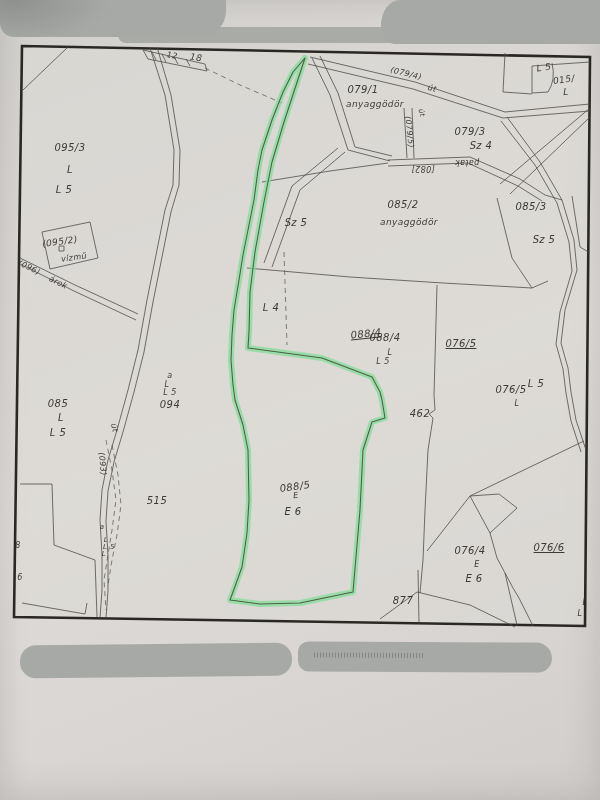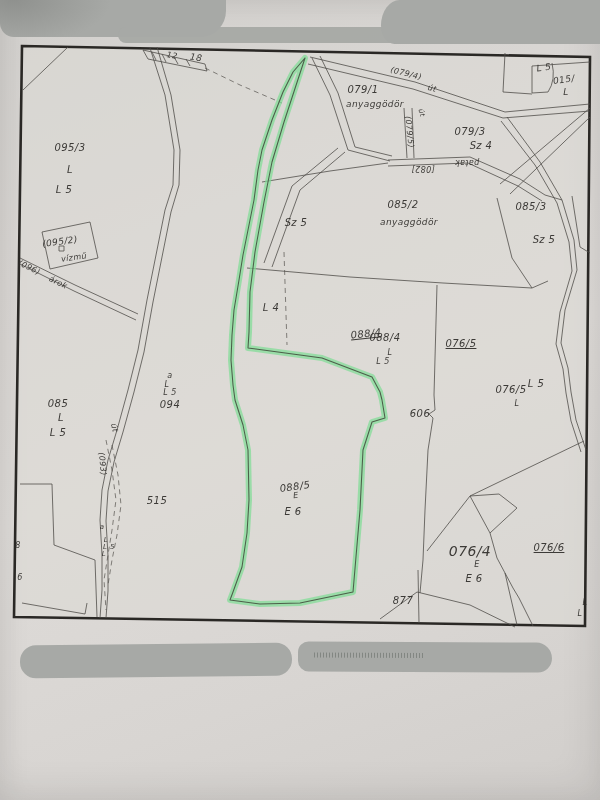--- a/index.html
+++ b/index.html
@@ -156,26 +156,26 @@
       <span class="lbl" style="left: 296px; top: 223px; font-size: 10px; transform: translate(-50%, -50%) rotate(0deg);">Sz 5</span>
       <span class="lbl" style="left: 271px; top: 308px; font-size: 10px; transform: translate(-50%, -50%) rotate(0deg);">L 4</span>
       <span class="lbl u" style="left: 366px; top: 334px; font-size: 10px; transform: translate(-50%, -50%) rotate(-6deg);">088/4</span>
       <span class="lbl" style="left: 385px; top: 338px; font-size: 10px; transform: translate(-50%, -50%) rotate(0deg);">088/4</span>
       <span class="lbl" style="left: 390px; top: 353px; font-size: 8px; transform: translate(-50%, -50%) rotate(0deg);">L</span>
       <span class="lbl" style="left: 383px; top: 362px; font-size: 8px; transform: translate(-50%, -50%) rotate(0deg);">L 5</span>
       <span class="lbl u" style="left: 461px; top: 344px; font-size: 10px; transform: translate(-50%, -50%) rotate(0deg);">076/5</span>
       <span class="lbl" style="left: 511px; top: 390px; font-size: 10px; transform: translate(-50%, -50%) rotate(0deg);">076/5</span>
       <span class="lbl" style="left: 536px; top: 384px; font-size: 10px; transform: translate(-50%, -50%) rotate(0deg);">L 5</span>
       <span class="lbl" style="left: 517px; top: 404px; font-size: 8px; transform: translate(-50%, -50%) rotate(0deg);">L</span>
-      <span class="lbl" style="left: 420px; top: 414px; font-size: 10px; transform: translate(-50%, -50%) rotate(0deg);">606</span>
+      <span class="lbl" style="left: 420px; top: 414px; font-size: 10px; transform: translate(-50%, -50%) rotate(0deg);">462</span>
       <span class="lbl" style="left: 295px; top: 487px; font-size: 10px; transform: translate(-50%, -50%) rotate(-8deg);">088/5</span>
       <span class="lbl" style="left: 296px; top: 496px; font-size: 8px; transform: translate(-50%, -50%) rotate(-8deg);">E</span>
       <span class="lbl" style="left: 293px; top: 512px; font-size: 10px; transform: translate(-50%, -50%) rotate(0deg);">E 6</span>
       <span class="lbl u" style="left: 549px; top: 504px; font-size: 10px; transform: translate(-50%, -50%) rotate(0deg); margin-top: 44px;">076/6</span>
-      <span class="lbl" style="left: 470px; top: 551px; font-size: 14px; transform: translate(-50%, -50%) rotate(0deg);">076/4</span>
+      <span class="lbl" style="left: 470px; top: 551px; font-size: 10px; transform: translate(-50%, -50%) rotate(0deg);">076/4</span>
       <span class="lbl" style="left: 477px; top: 565px; font-size: 8px; transform: translate(-50%, -50%) rotate(0deg);">E</span>
       <span class="lbl" style="left: 474px; top: 579px; font-size: 10px; transform: translate(-50%, -50%) rotate(0deg);">E 6</span>
       <span class="lbl" style="left: 403px; top: 601px; font-size: 10px; transform: translate(-50%, -50%) rotate(0deg);">877</span>
       <span class="lbl" style="left: 581px; top: 585px; font-size: 10px; transform: translate(-50%, -50%) rotate(0deg); margin-left: 31px;">076</span>
       <span class="lbl" style="left: 585px; top: 603px; font-size: 8px; transform: translate(-50%, -50%) rotate(0deg);">L</span>
       <span class="lbl" style="left: 580px; top: 614px; font-size: 8px; transform: translate(-50%, -50%) rotate(0deg);">L</span>
     </div>
 
   <div class="redaction" id="red-tl"></div>
   <div class="redaction" id="red-tstrip"></div>

